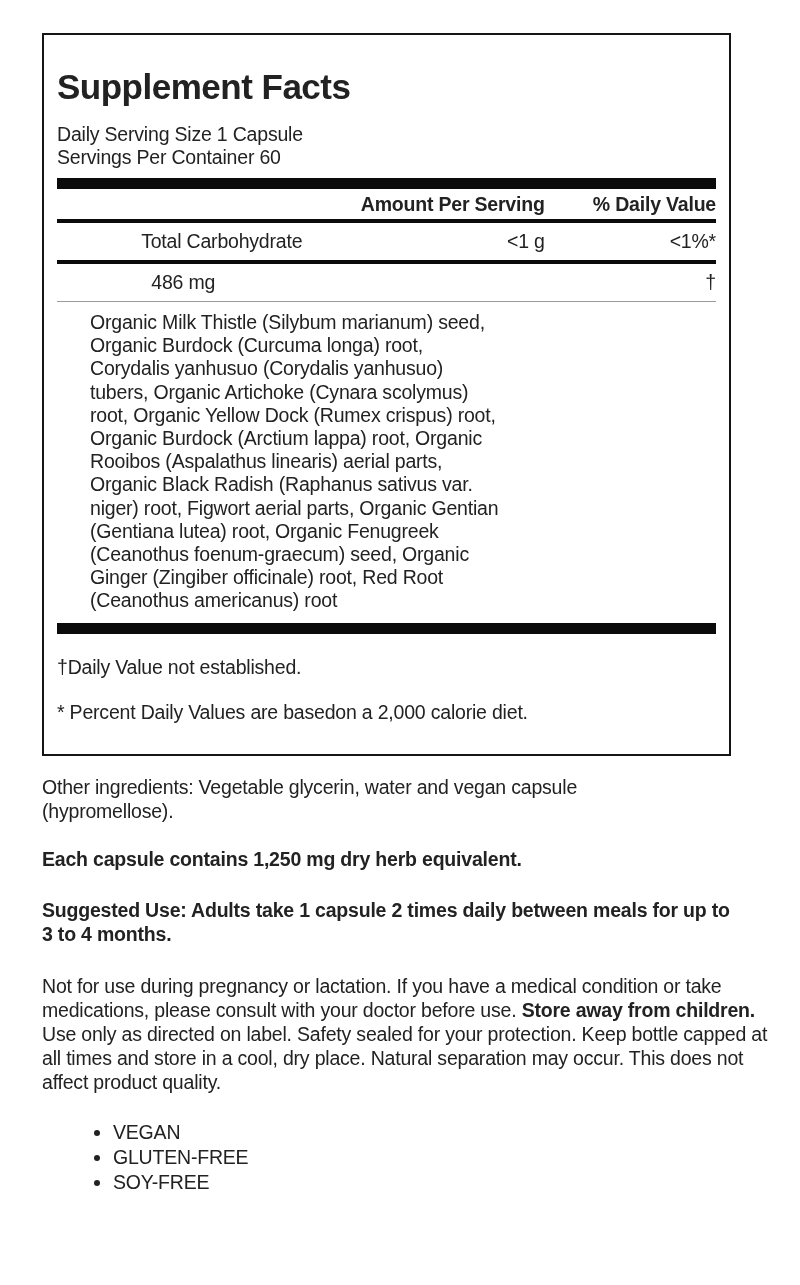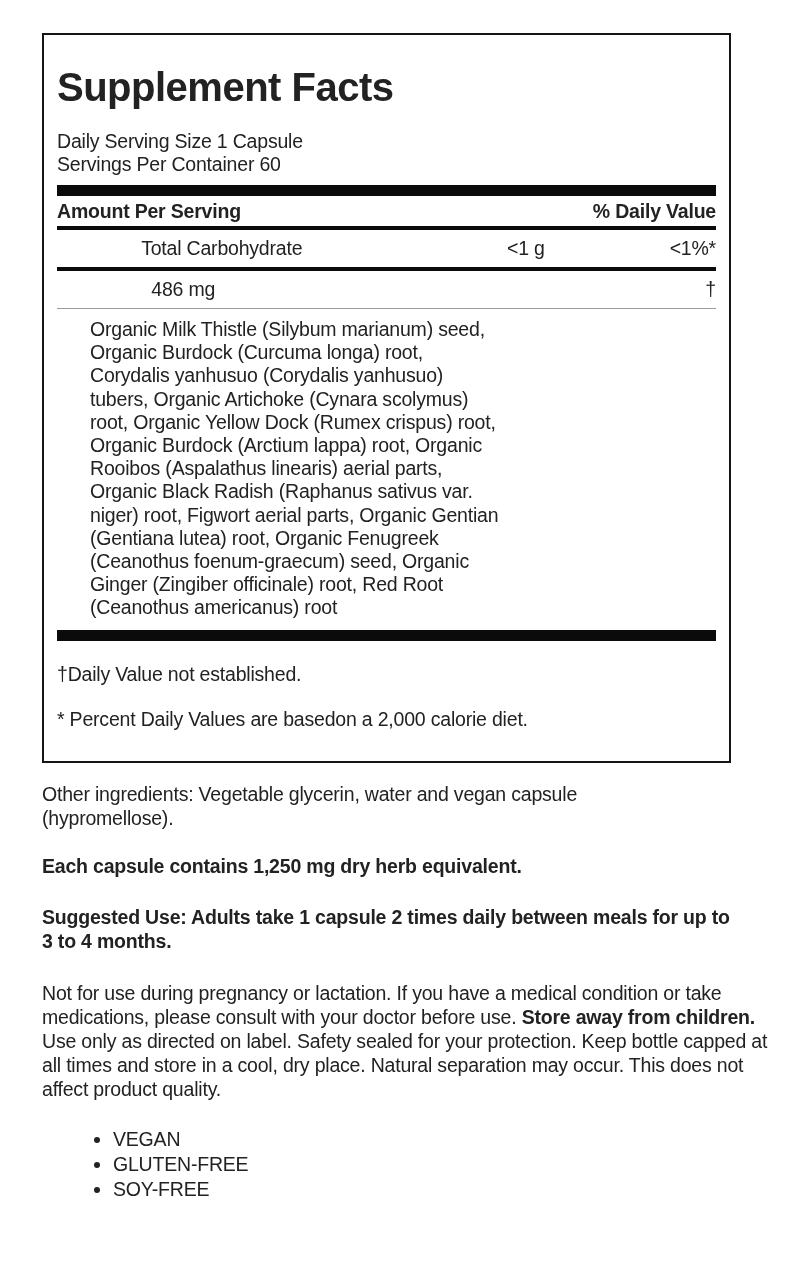--- a/index.html
+++ b/index.html
@@ -17,36 +17,36 @@
     margin: 33px 0 0 42px;
     width: 689px;
     border: 2px solid #151515;
     padding: 0 13px;
     font-size: 19.5px;
     line-height: 23px;
     letter-spacing: -0.2px;
   }
   .facts-title {
     margin: 34px 0 8px 0;
-    font-size: 40px;
+    font-size: 35px;
     line-height: 36px;
     font-weight: bold;
     letter-spacing: -0.5px;
   }
-  .serving-info { margin-top: 25px; }
+  .serving-info { margin-top: 18px; }
 
   .bar-thick { height: 11px; background: #0b0b0b; }
   .bar-top { margin-top: 9px; }
   .bar-bottom { margin-top: 10px; }
 
   .rule { height: 4px; background: #0b0b0b; }
   .rule-thin { height: 1px; background: #9b9b9b; }
 
   .header-row { display: flex; font-weight: bold; padding: 4px 0 3px 0; }
-  .header-row .c-main { width: 74%; text-align: left; }
+  .header-row .c-main { width: 74%; text-align: right; }
   .header-row .c-dv { flex: 1; text-align: right; }
 
   .data-row { display: flex; padding: 7px 0; }
   .data-row .c-label { width: 50%; text-align: center; }
   .data-row .c-amount { width: 24%; text-align: right; }
   .data-row .c-dv { flex: 1; text-align: right; }
 
   .blend { margin: 9px 0 0 33px; line-height: 23.2px; }
 
   .footnote { margin: 22px 0 0 0; }

